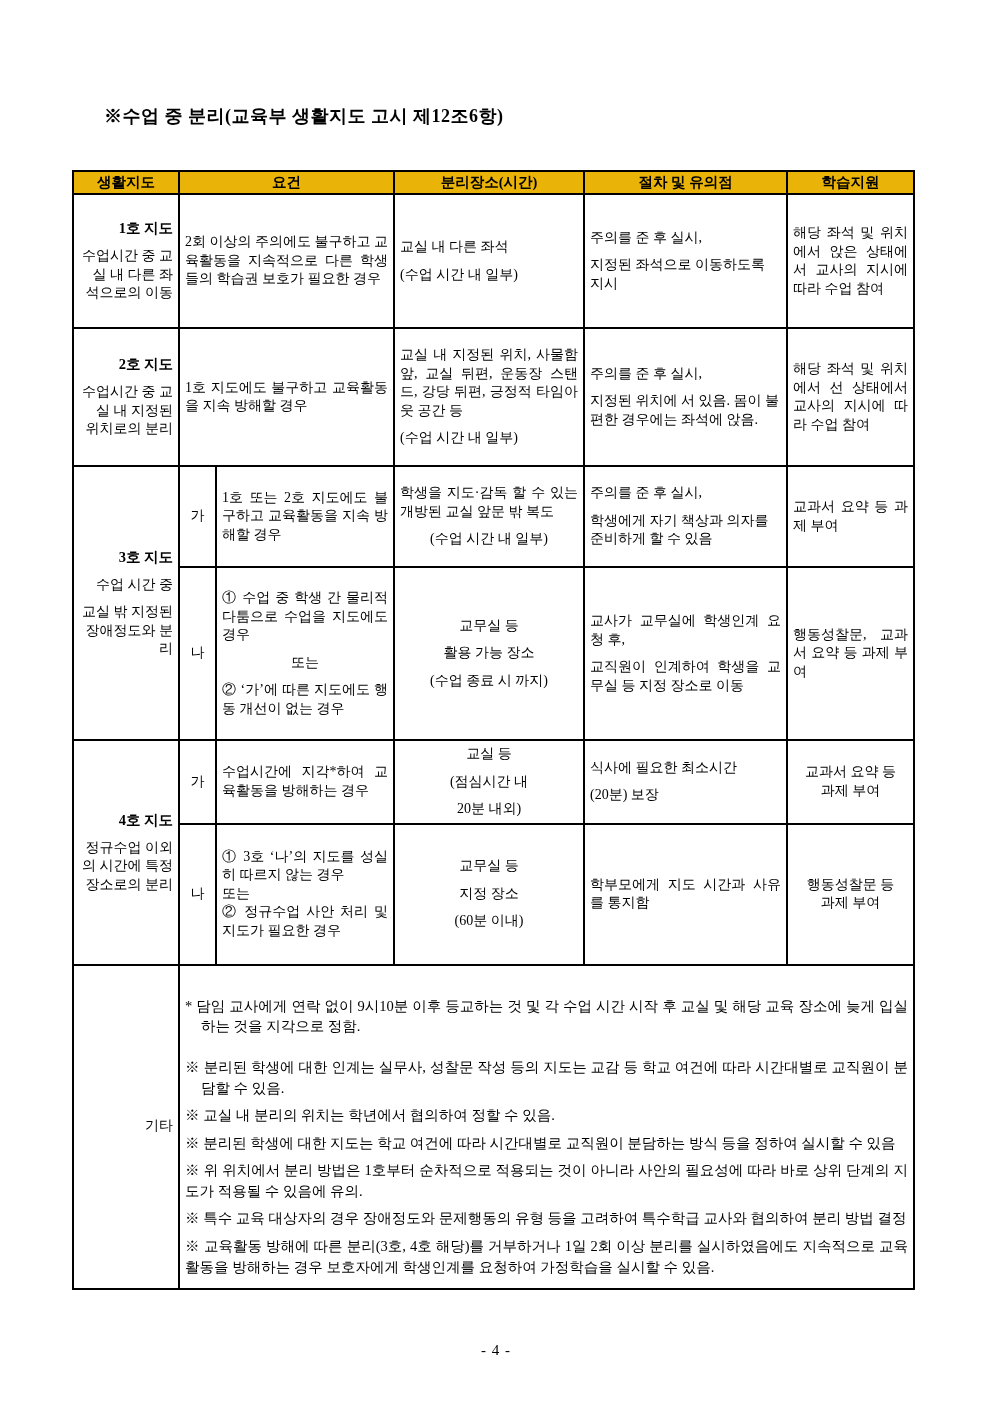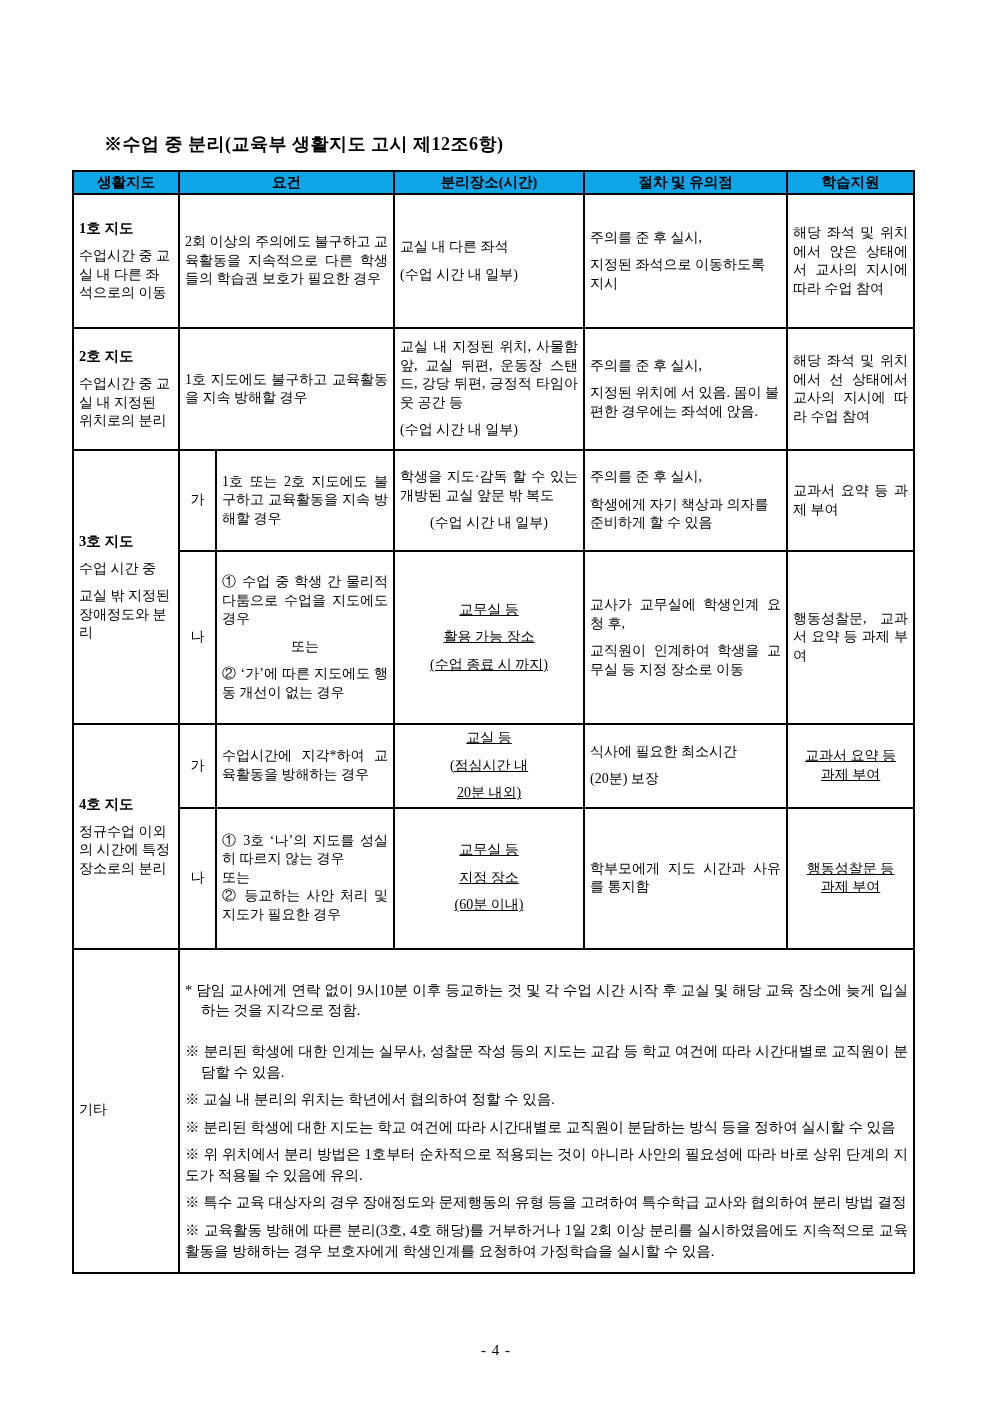--- a/index.html
+++ b/index.html
@@ -3,43 +3,43 @@
 <meta charset="utf-8">
 <style>
   * { margin:0; padding:0; box-sizing:border-box; }
   html,body { width:992px; height:1403px; background:#ffffff; }
   body {
     position:relative;
     font-family:"Liberation Serif","DejaVu Serif",serif;
     color:#000;
   }
   .doc-title {
-    position:absolute; left:104px; top:132px;
+    position:absolute; left:104px; top:104px;
     font-size:18px; font-weight:bold; letter-spacing:0.5px;
   }
   table.sep {
     position:absolute; left:72px; top:170px; width:841px;
     border-collapse:collapse; table-layout:fixed;
     font-size:14px; line-height:1.32;
   }
   table.sep th, table.sep td {
     border:2px solid #000; vertical-align:middle;
     padding:4px 5px; word-break:break-all; overflow:hidden;
   }
   table.sep th {
-    background:#0ea5e9; font-weight:bold; font-size:14.5px;
+    background:#eab308; font-weight:bold; font-size:14.5px;
     padding:1px 2px; height:22px; text-align:center; word-break:keep-all;
   }
-  td.level { text-align:left; }
+  td.level { text-align:right; }
   td.level p.lvl { font-weight:bold; font-size:14.5px; margin-bottom:7px; }
   td.level p + p { margin-top:9px; }
   td.sub { text-align:center; }
   td.j { text-align:justify; }
   td.l { text-align:left; }
-  td.c { text-align:center;text-decoration:underline; }
+  td.c { text-align:center; }
   td .pgap + .pgap { margin-top:9px; }
   td p.pc { text-align:center; }
   td p.pl { text-align:left; }
   td.notes {
     vertical-align:middle; font-size:14.5px; line-height:1.42;
     text-align:justify; padding:6px 8px;
   }
   td.notes p + p { margin-top:7px; }
   td.notes p.hang { padding-left:1.1em; text-indent:-1.1em;margin-top:20px; }
   .page-footer {
@@ -85,21 +85,21 @@
     </td>
     <td class="l">
       <p class="pgap">주의를 준 후 실시,</p>
       <p class="pgap">지정된 좌석으로 이동하도록 지시</p>
     </td>
     <td class="j">
       <p>해당 좌석 및 위치에서 앉은 상태에서 교사의 지시에 따라 수업 참여</p>
     </td>
   </tr>
 
-  <tr style="height:122px">
+  <tr style="height:138px">
     <td class="level">
       <p class="lvl">2호 지도</p>
       <p>수업시간 중 교실 내 지정된 위치로의 분리</p>
     </td>
     <td colspan="2" class="j">
       <p>1호 지도에도 불구하고 교육활동을 지속 방해할 경우</p>
     </td>
     <td class="j">
       <p class="pgap">교실 내 지정된 위치, 사물함 앞, 교실 뒤편, 운동장 스탠드, 강당 뒤편, 긍정적 타임아웃 공간 등</p>
       <p class="pgap pl">(수업 시간 내 일부)</p>
@@ -187,21 +187,21 @@
     </td>
   </tr>
 
   <tr style="height:141px">
     <td class="sub">
       <p>나</p>
     </td>
     <td class="j">
       <p>① 3호 ‘나’의 지도를 성실히 따르지 않는 경우</p>
       <p>또는</p>
-      <p class="pgap">② 등교하는 사안 처리 및 지도가 필요한 경우</p>
+      <p class="pgap">② 정규수업 사안 처리 및 지도가 필요한 경우</p>
     </td>
     <td class="c">
       <p class="pgap">교무실 등</p>
       <p class="pgap">지정 장소</p>
       <p class="pgap">(60분 이내)</p>
     </td>
     <td class="j">
       <p>학부모에게 지도 시간과 사유를 통지함</p>
     </td>
     <td class="c">

